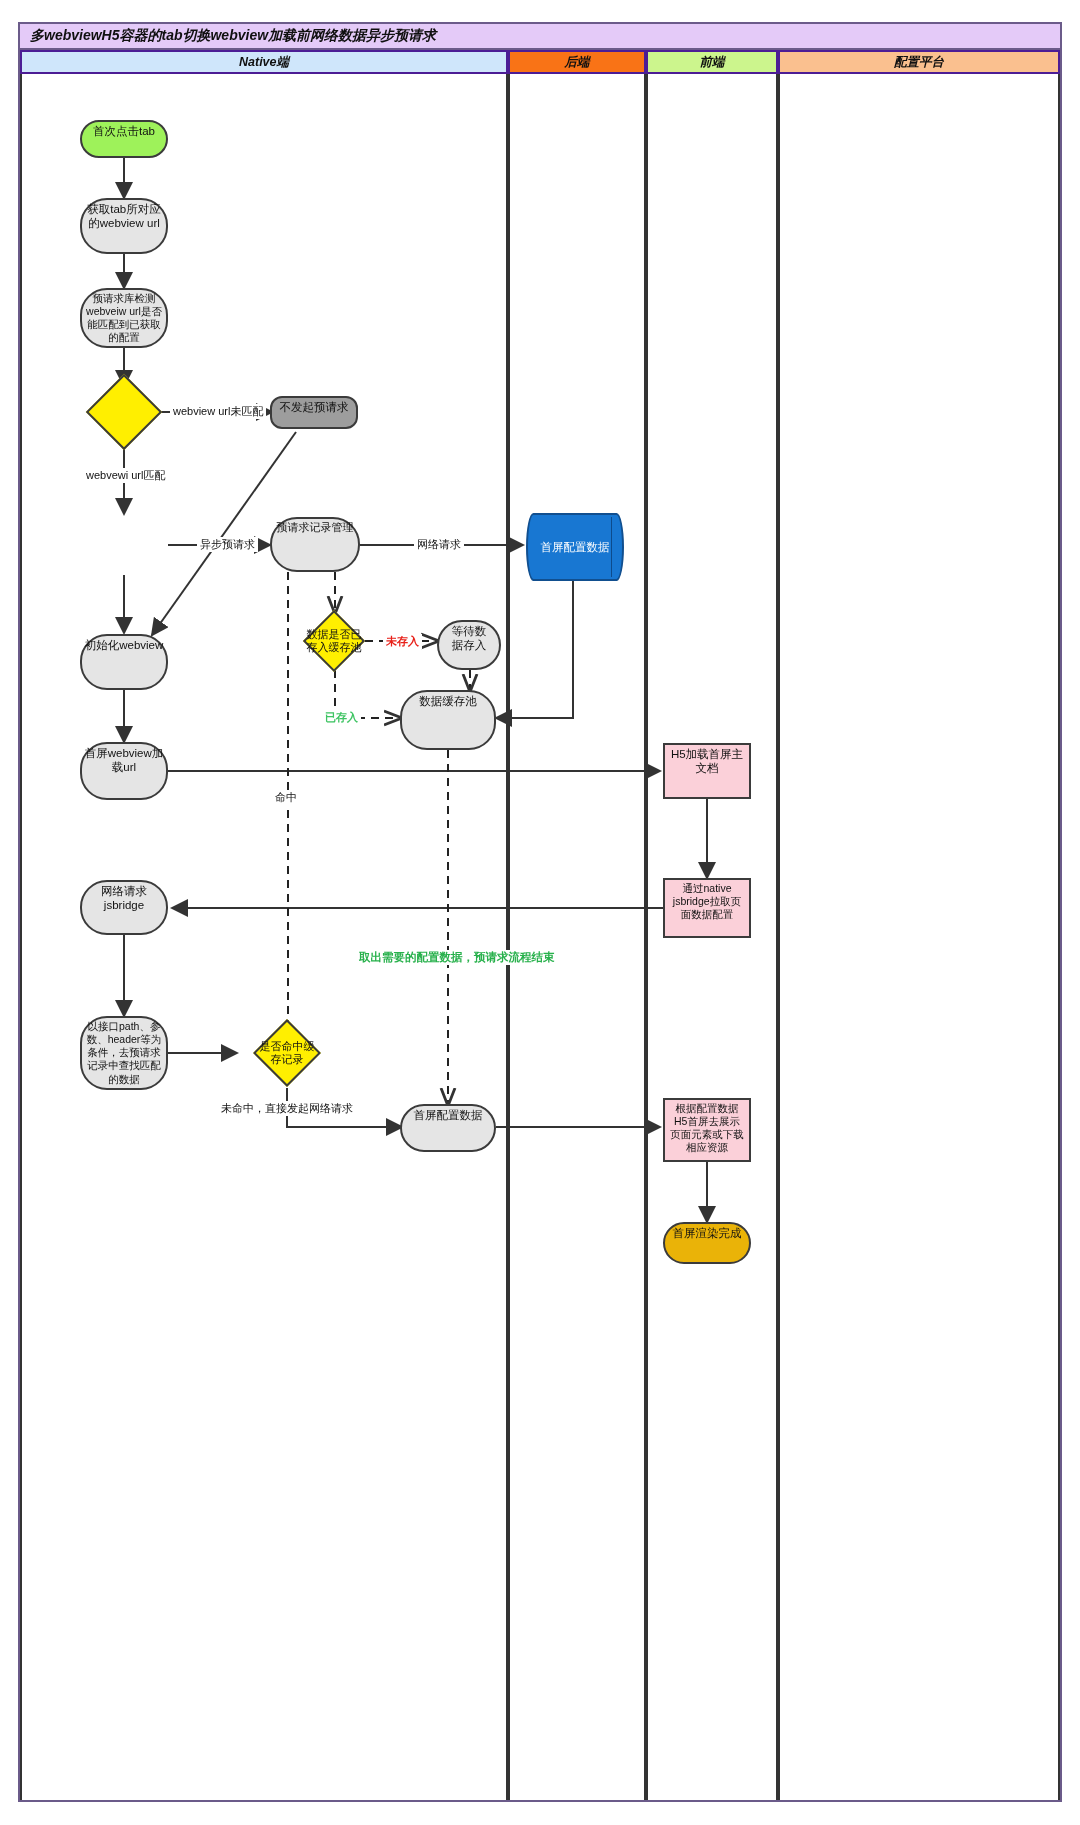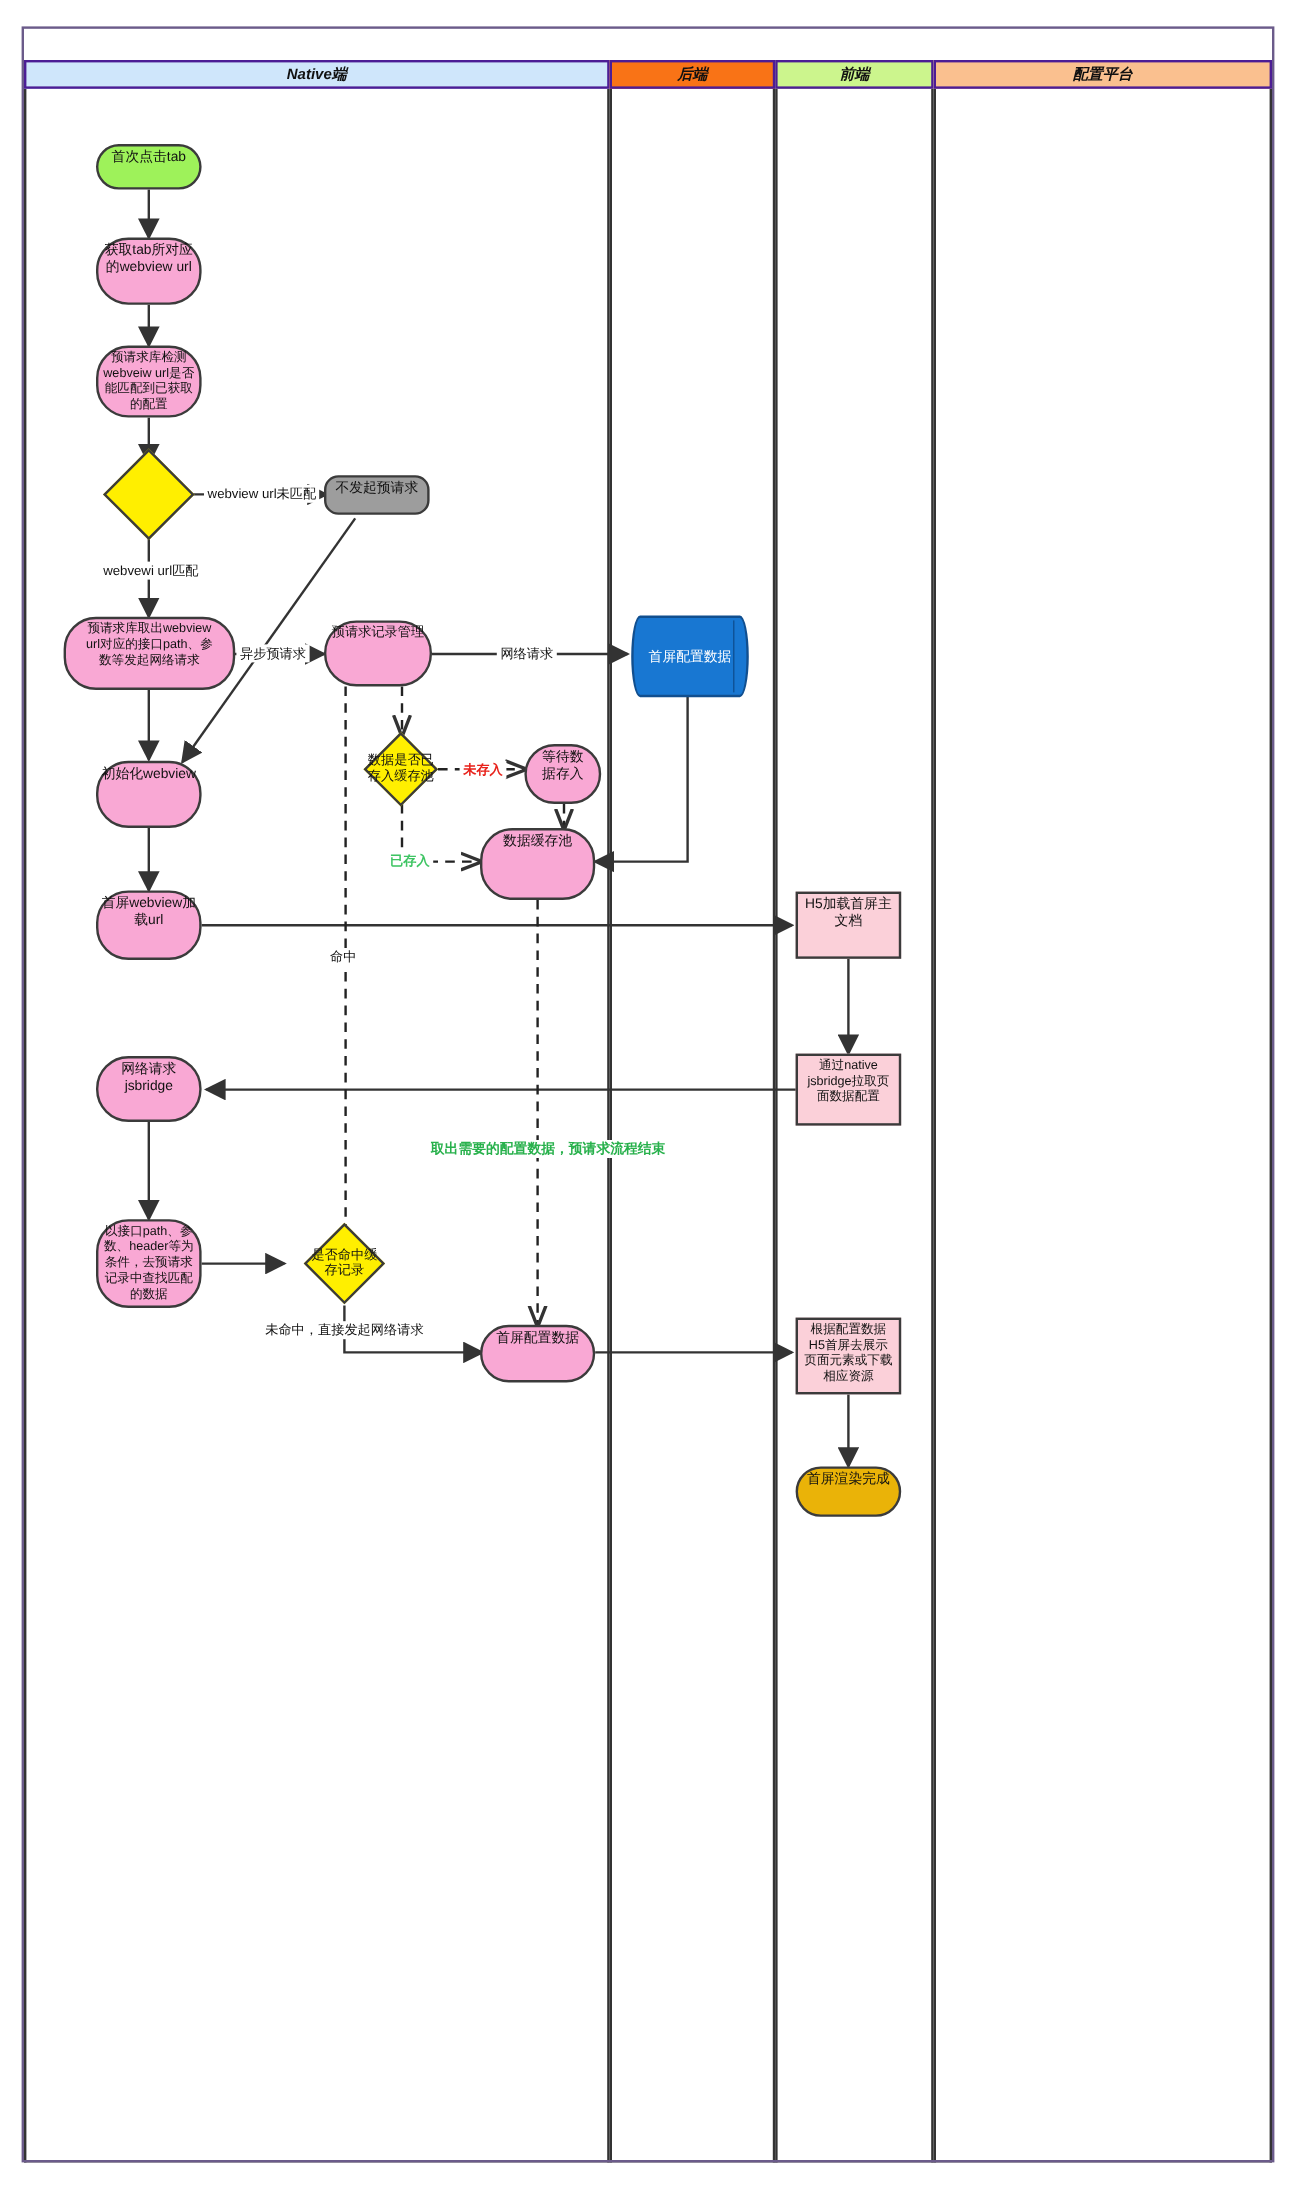--- a/index.html
+++ b/index.html
@@ -27,21 +27,21 @@
 
   .c-native{background:#cfe6fb;}
   .c-backend{background:#f97316;}
   .c-front{background:#ccf58d;}
   .c-config{background:#fac08f;}
 
   
   .node{position:absolute;box-sizing:border-box;border:2px solid #3b3b3b;
         display:flex;align-items:flex-start;justify-content:center;text-align:center;
         font-size:11.5px;line-height:1.25;color:#111;padding:2px;}
-  .proc{background:#f9a8d4;border-radius:27px;}
+  .proc{background:#e5e5e5;border-radius:27px;}
   .pink{background:#fbd0d9;}
   .term{background:#9ef25a;border-radius:22px;}
   .term-end{background:#eab308;border-radius:22px;}
   .gray{background:#9d9d9d;border-radius:12px;}
   .diamond-wrap{position:absolute;}
   .diamond{position:absolute;background:#ffef00;border:2px solid #3b3b3b;
            transform:rotate(45deg);box-sizing:border-box;}
   .diamond-txt{position:absolute;display:flex;align-items:center;justify-content:center;
                text-align:center;font-size:11px;line-height:1.15;color:#111;}
   .cyl{position:absolute;background:#1877d2;border:2px solid #114f8f;border-radius:10px/46px;
@@ -59,20 +59,21 @@
 </head>
 <body>
 
 <div id="root">
 
   <div class="lane-body lane-native"></div>
   <div class="lane-body lane-backend"></div>
   <div class="lane-body lane-front"></div>
   <div class="lane-body lane-config"></div>
 
+  <div class="title-bar">多webviewH5容器的tab切换webview加载前网络数据异步预请求</div>
 
   <div class="lane-head lane-native c-native">Native端</div>
   <div class="lane-head lane-backend c-backend">后端</div>
   <div class="lane-head lane-front c-front">前端</div>
   <div class="lane-head lane-config c-config">配置平台</div>
 
   <svg class="wires">
     <defs>
       <marker id="ah" markerWidth="9" markerHeight="9" refX="8" refY="4.5" orient="auto">
         <path d="M0,0 L9,4.5 L0,9 z" fill="#333"></path>
@@ -155,25 +156,20 @@
 
   <div class="diamond-wrap" style="left:97px;top:385px;width:54px;height:54px;">
     <div class="diamond" style="left:0;top:0;width:54px;height:54px;"></div>
     <div class="diamond-txt" style="left:0;top:0;width:54px;height:54px;"></div>
   </div>
 
   <div class="node gray" style="left:270px;top:396px;width:88px;height:33px;">
     <span>不发起预请求</span>
   </div>
 
-  <div class="node proc" style="left:53px;top:514px;width:143px;height:61px;">
-    <span style="white-space:pre-line;font-size:10.5px">预请求库取出webview
-url对应的接口path、参
-数等发起网络请求</span>
-  </div>
 
   <div class="node proc" style="left:270px;top:517px;width:90px;height:55px;">
     <span style="font-size:11px">预请求记录管理</span>
   </div>
 
   <div class="cyl" style="left:526px;top:513px;width:94px;height:64px;">
     <span>首屏配置数据</span>
   </div>
 
   <div class="diamond-wrap" style="left:303px;top:610px;width:62px;height:62px;">

